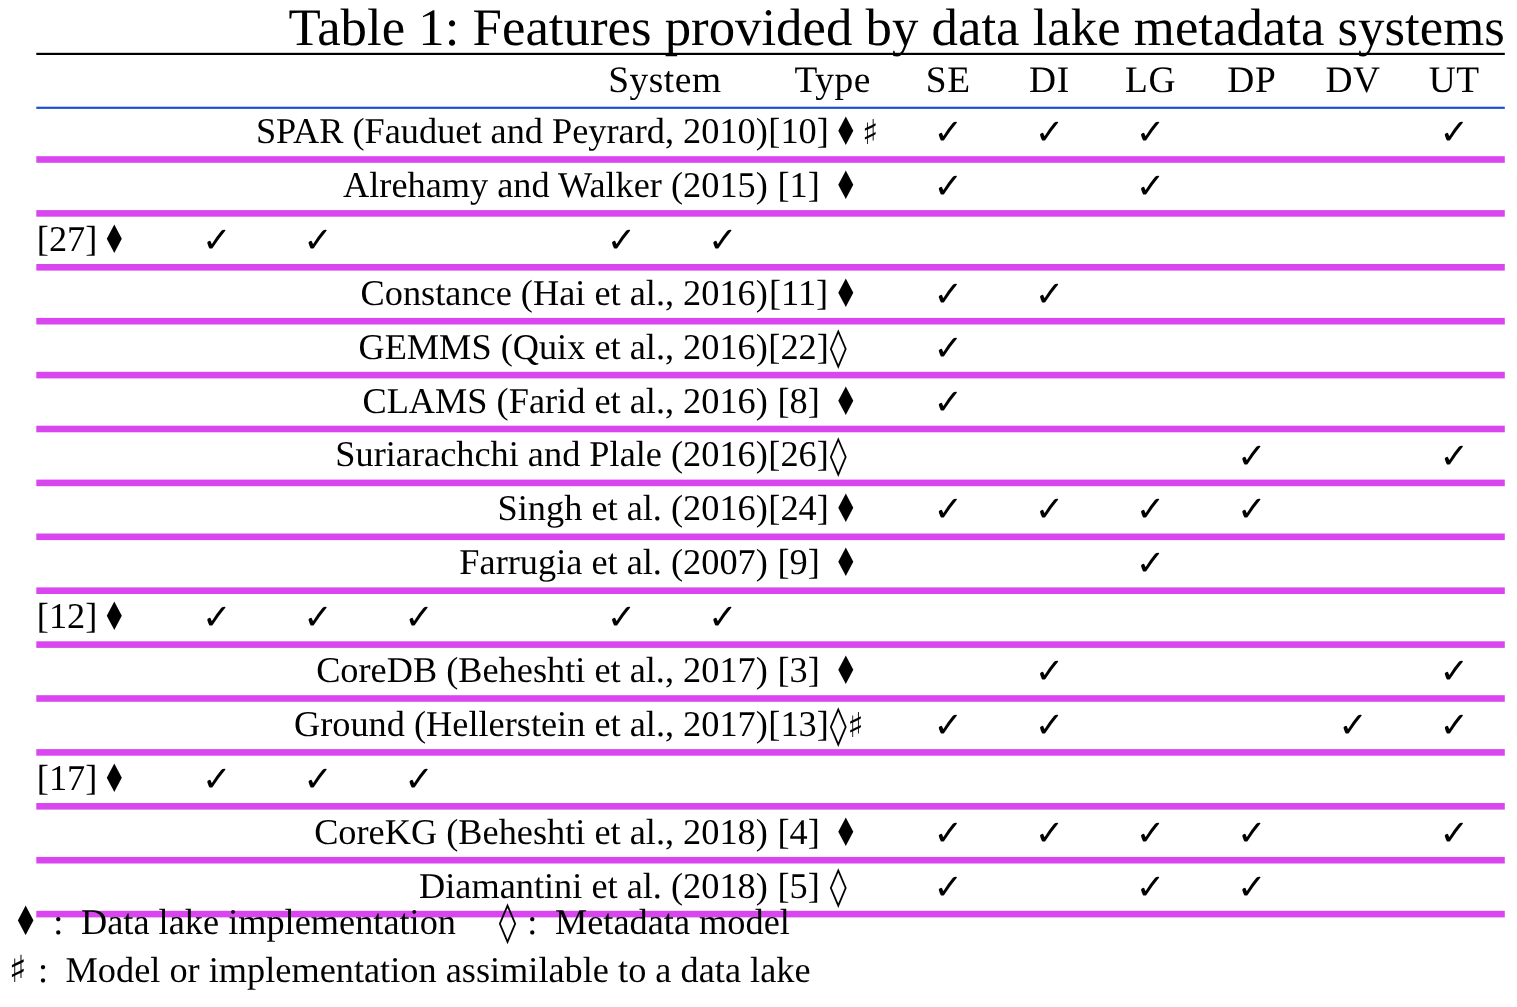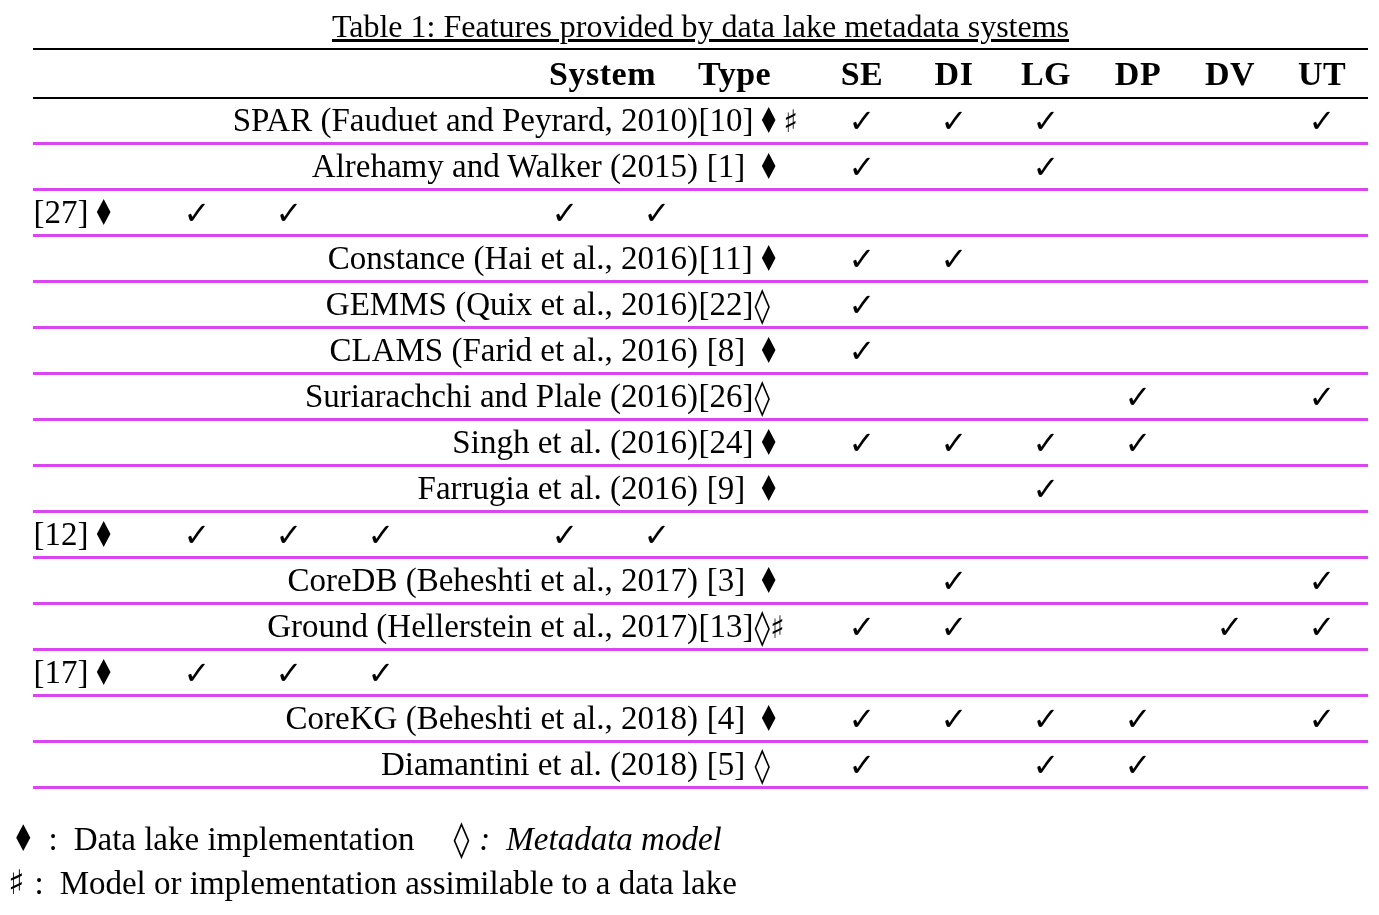--- a/index.html
+++ b/index.html
@@ -8,49 +8,48 @@
     background: #ffffff;
     color: #000000;
     font-family: "Liberation Serif", "DejaVu Serif", serif;
     overflow: hidden;
     position: relative;
   }
   .title {
     position: absolute;
     left: 33px; top: 4px;
     width: 1335px;
-    text-align: center;
-    font-size: 32px;
+    text-align: right;
+    font-size: 48px;
     line-height: 44px;
     white-space: nowrap;
-    text-decoration: underline;
   }
   .table {
     position: absolute;
     left: 33px; top: 48px;
     width: 1335px;
     border-top: 2px solid #000;
   }
   .hrow {
     display: flex; align-items: center;
     height: 47px;
-    border-bottom: 2px solid #000000;
-    font-weight: bold;
+    border-bottom: 2px solid #1d4ed8;
+    font-weight: normal;
     font-size: 34px;
     letter-spacing: 0.5px;
   }
   .row {
     display: flex; align-items: center;
     height: 43px;
-    border-bottom: 3px solid #d946ef;
+    border-bottom: 6px solid #d946ef;
     font-size: 33px;
     white-space: nowrap;
   }
   .h-system { flex: 1; text-align: right; padding-right: 42px; }
-  .h-typegroup { width: 118px; text-align: left; }
+  .h-typegroup { width: 118px; text-align: center; }
   .h-feat { width: 92px; text-align: center; }
   .c-system { flex: 1; text-align: right; }
   .c-ref { width: 56px; text-align: center; }
   .c-type { width: 62px; text-align: left; line-height: 1; }
   .c-feat { width: 92px; text-align: center; }
   .check {
     font-family: "DejaVu Sans", sans-serif;
     font-size: 32px;
     font-weight: normal;
   }
@@ -62,21 +61,21 @@
   }
   .sym-filled { transform: scale(0.74, 1.08); }
   .sym-open   { transform: scale(0.95, 1.05); }
   .sym-sharp  { font-size: 31px; }
   .legend {
     position: absolute;
     left: 8px; top: 816px;
     font-size: 33px;
   }
   .legend-line { height: 44px; line-height: 44px; white-space: nowrap; }
-  .legend-item + .legend-item { margin-left: 38px; font-style: italic; }
+  .legend-item + .legend-item { margin-left: 38px; }
   .legend .colon { margin: 0 16px 0 10px; }
   .legend .sym { font-size: 34px; }
 </style>
 </head>
 <body>
 
 <div class="title">Table 1: Features provided by data lake metadata systems</div>
 
 <div class="table">
   <div class="hrow">
@@ -171,21 +170,21 @@
         <div class="c-ref">[24]</div>
         <div class="c-type"><span class="sym sym-filled">♦</span></div>
         <div class="c-feat"><span class="check">✓</span></div>
         <div class="c-feat"><span class="check">✓</span></div>
         <div class="c-feat"><span class="check">✓</span></div>
         <div class="c-feat"><span class="check">✓</span></div>
         <div class="c-feat"></div>
         <div class="c-feat"></div>
       </div>
       <div class="row">
-        <div class="c-system">Farrugia et al. (2016)</div>
+        <div class="c-system">Farrugia et al. (2007)</div>
         <div class="c-ref">[9]</div>
         <div class="c-type"><span class="sym sym-filled">♦</span></div>
         <div class="c-feat"></div>
         <div class="c-feat"></div>
         <div class="c-feat"><span class="check">✓</span></div>
         <div class="c-feat"></div>
         <div class="c-feat"></div>
         <div class="c-feat"></div>
       </div>
       <div class="row">

